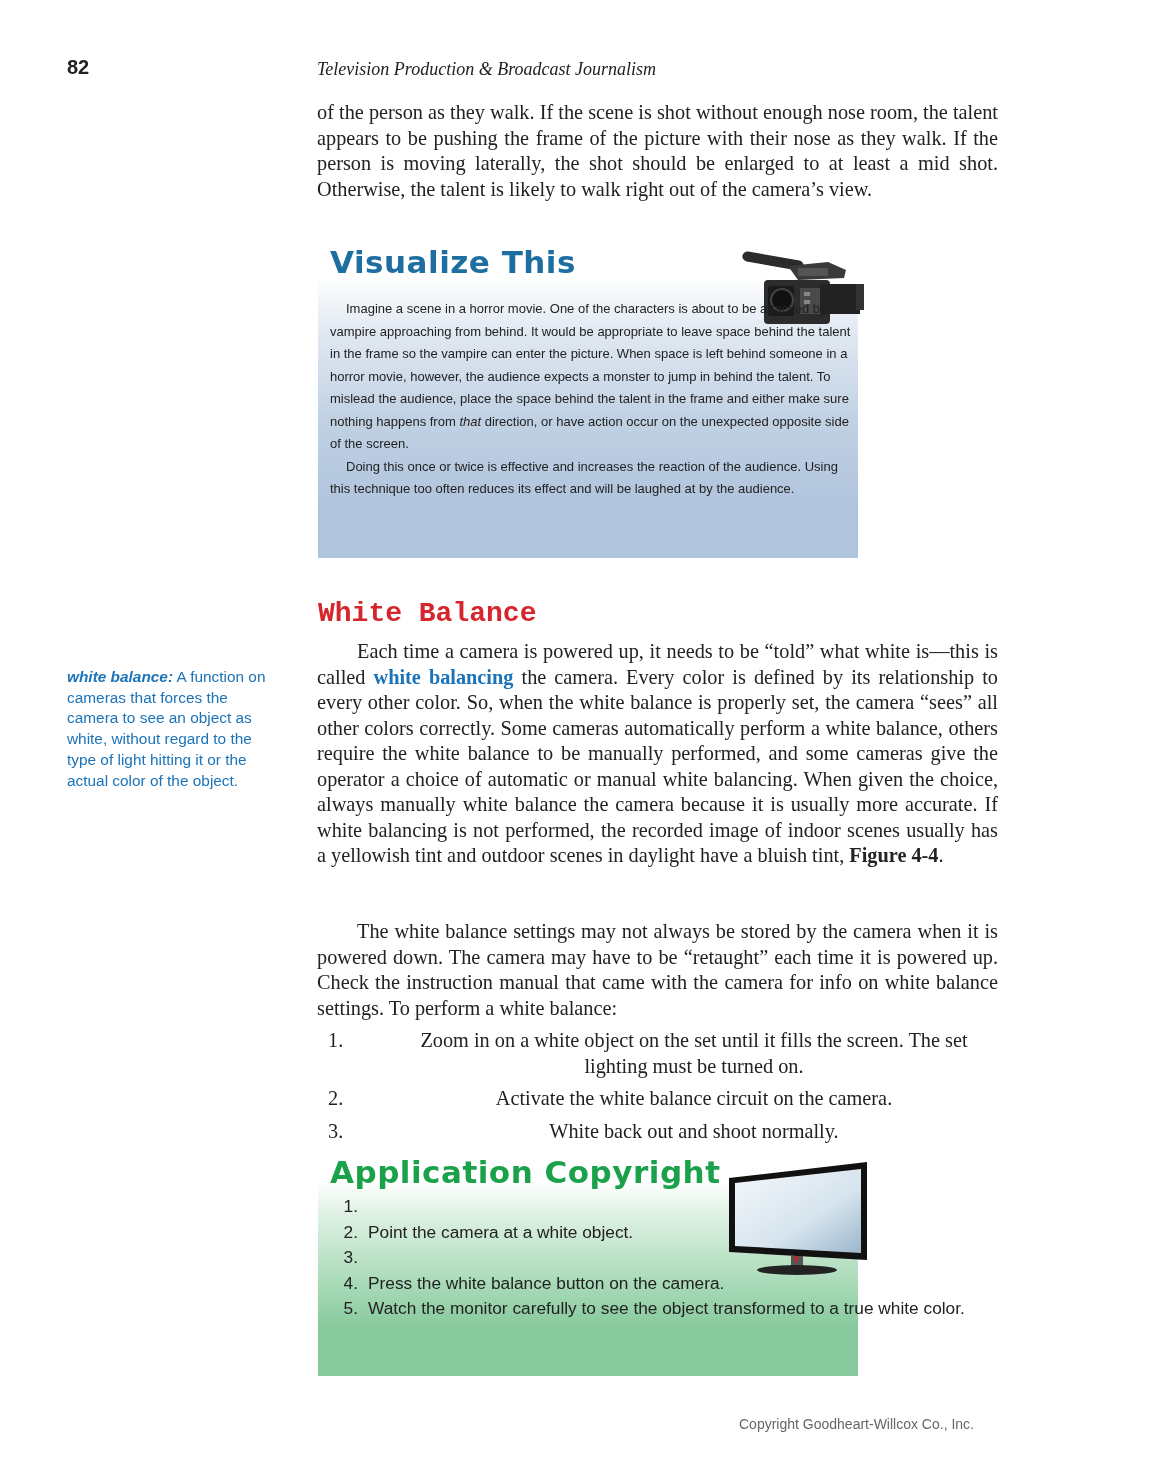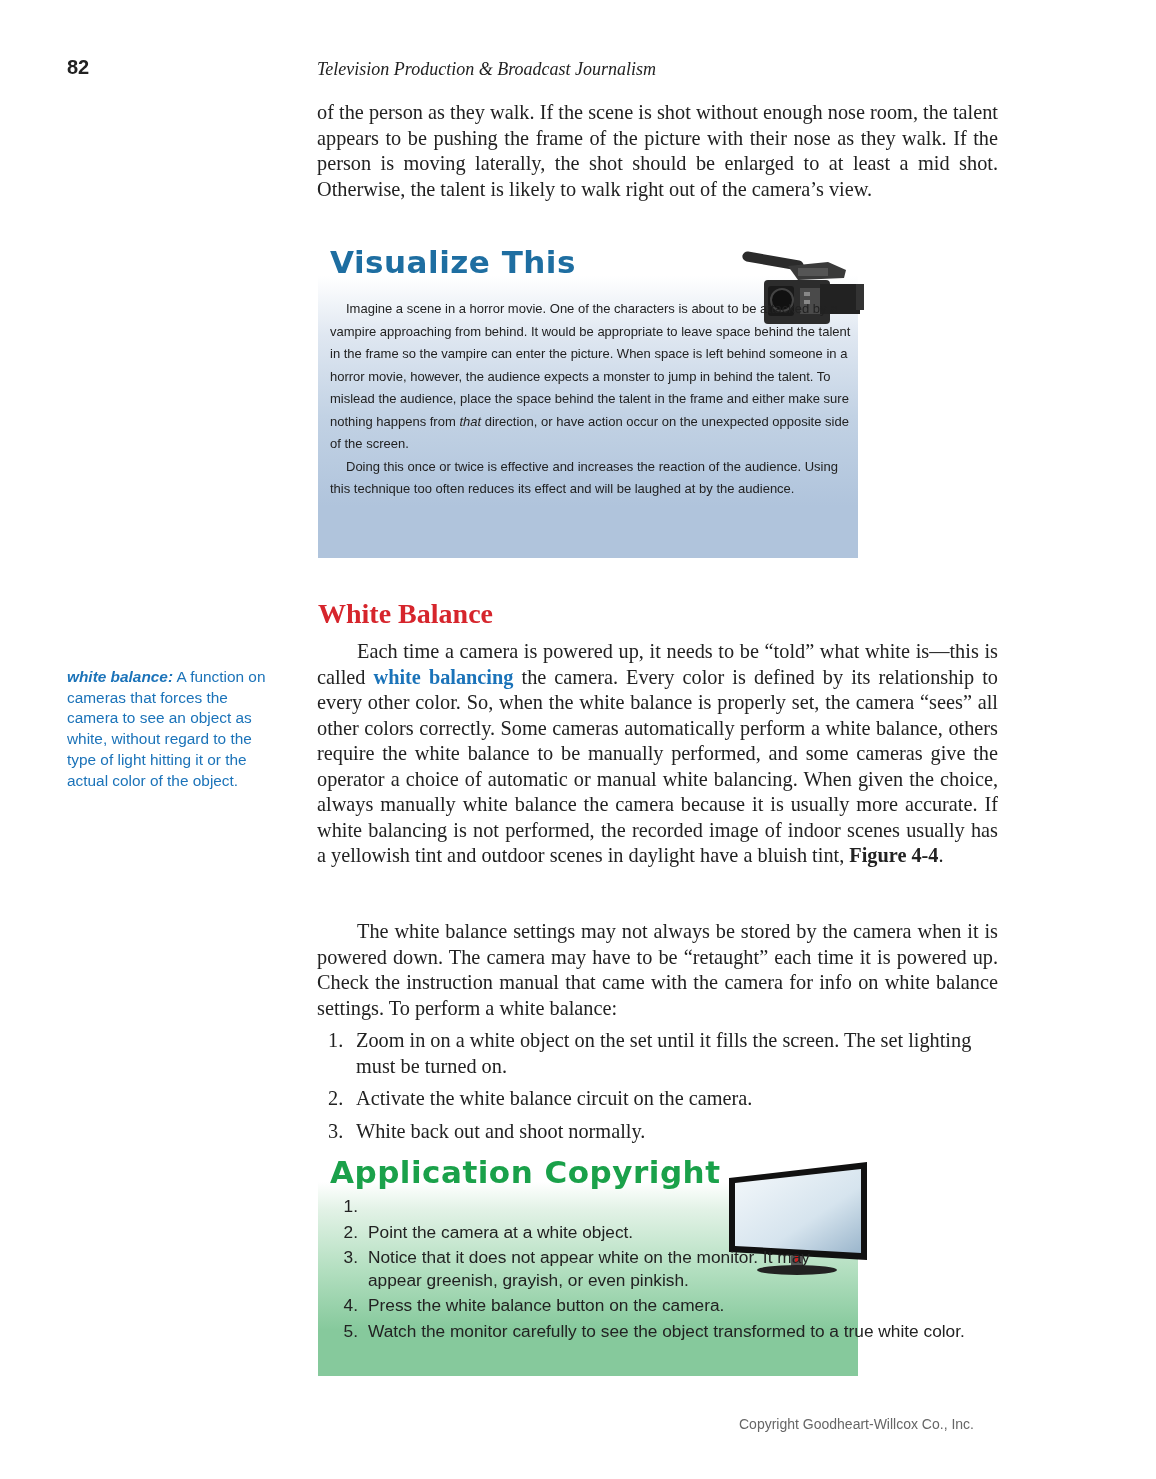--- a/index.html
+++ b/index.html
@@ -8,31 +8,31 @@
   .running-head { position:absolute; left:317px; top:59px; font-family:"Liberation Serif", serif; font-style:italic; font-size:18px; color:#222; }
   .body-text { font-family:"Liberation Serif", serif; font-size:20.3px; line-height:25.5px; color:#222; text-align:justify; }
   .para1 { position:absolute; left:317px; top:100px; width:681px; }
   .box { position:absolute; left:318px; width:540px; box-sizing:border-box; font-family:"Liberation Sans", sans-serif; color:#222; }
   .visualize { top:246px; height:312px; background:linear-gradient(to bottom, #ffffff 0px, #ffffff 30px, #dfe7f1 90px, #c2d2e4 170px, #b0c4dc 260px, #b0c4dc 100%); }
   .box-title { font-family:"DejaVu Sans", sans-serif; font-weight:bold; font-size:31px; letter-spacing:0.5px; position:absolute; left:12px; top:-2px; }
   .visualize .box-title { color:#1e6ea1; }
   .box-body { position:absolute; left:12px; top:52px; font-size:13px; line-height:22.5px; }
   .indent { display:inline-block; width:16px; }
   .camera { position:absolute; right:-10px; top:2px; width:140px; height:80px; }
-  .section-heading { position:absolute; left:318px; top:598px; font-family:Liberation Serif, serif; font-weight:bold; font-size:28px; color:#d6252c; }
+  .section-heading { position:absolute; left:318px; top:598px; font-family:Liberation Mono, monospace; font-weight:bold; font-size:28px; color:#d6252c; }
   .margin-def { position:absolute; left:67px; top:667px; width:210px; font-family:"Liberation Sans", sans-serif; font-size:15.4px; line-height:20.7px; color:#1b73b9; }
   .margin-def b { font-style:italic;margin-top:31px; }
   .para2 { position:absolute; left:317px; top:639px; width:681px; }
   .para2 p, .para3 p { margin:0; text-indent:40px; }
   .kw { color:#1b73b9; font-weight:bold; }
   .para3 { position:absolute; left:317px; top:919px; width:681px; }
   .steps { position:absolute; left:328px; top:1028px; width:660px; }
   .steps .step { display:flex; margin-bottom:7px; }
   .steps .num { width:28px; flex:none; }
-  .steps .txt { flex:1; text-align:left; }
+  .steps .txt { flex:1; text-align:center;margin-left:44px; }
   .activity { top:1160px; height:216px; background:linear-gradient(to bottom, #ffffff 0px, #ffffff 22px, #e2f2e6 50px, #b3dfc0 110px, #86c99c 170px, #86c99c 100%); }
   .activity .box-title { color:#1aa14a; top:-6px; }
   .activity-list { position:absolute; left:14px; top:35px; width:640px; font-size:17.3px; line-height:22.5px; }
   .activity-list .step { display:flex; margin-bottom:3px; }
   .activity-list .num { width:26px; flex:none; text-align:right; padding-right:10px; }
   .tv { position:absolute; right:-12px; top:0px; width:145px; height:118px; }
   .copyright { position:absolute; left:739px; top:1416px; font-family:"Liberation Sans", sans-serif; font-size:14px; color:#666; }
 </style>
 </head>
 <body>
@@ -109,21 +109,20 @@
   <div class="activity-list">
     <div class="step">
         <span class="num">1.</span>
       </div>
     <div class="step">
         <span class="num">2.</span>
         <span>Point the camera at a white object.</span>
       </div>
     <div class="step">
         <span class="num">3.</span>
-        <span style="width:480px">Notice that it does not appear white on the monitor. It may appear greenish, grayish, or even pinkish.</span>
       </div>
     <div class="step">
         <span class="num">4.</span>
         <span>Press the white balance button on the camera.</span>
       </div>
     <div class="step">
         <span class="num">5.</span>
         <span style="width:600px">Watch the monitor carefully to see the object transformed to a true white color.</span>
       </div>
   </div>

